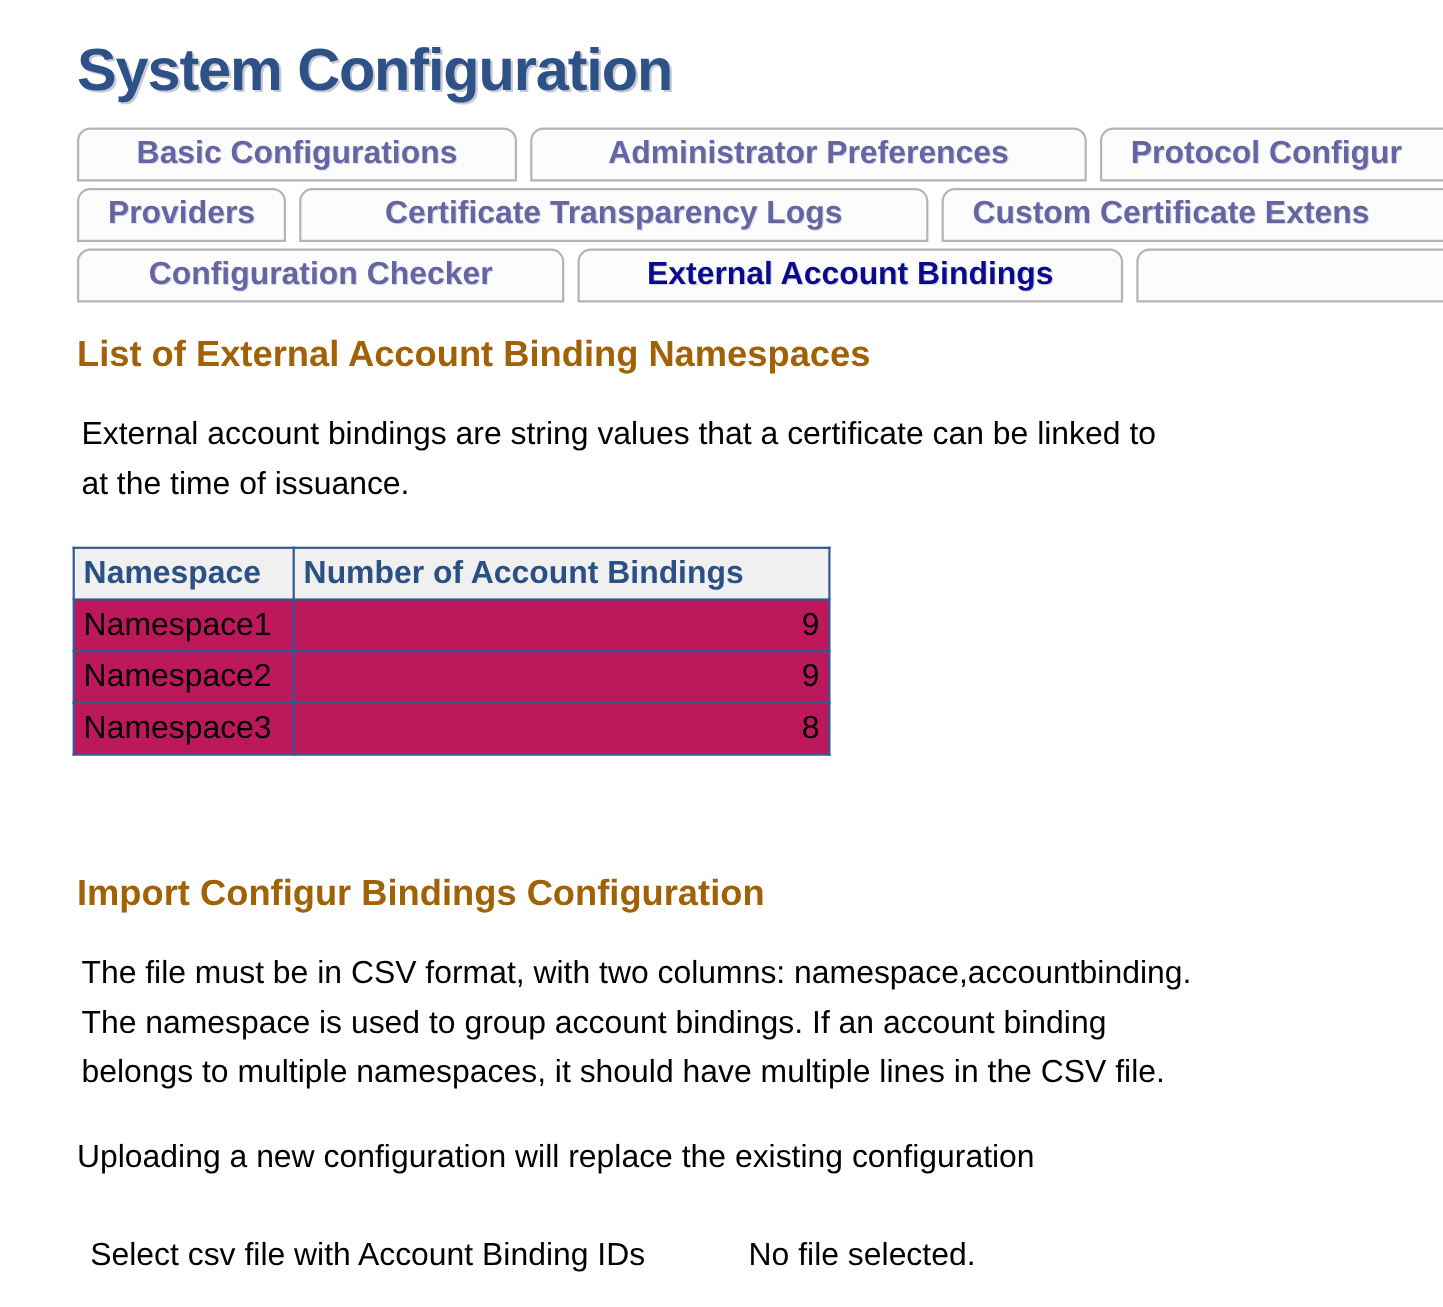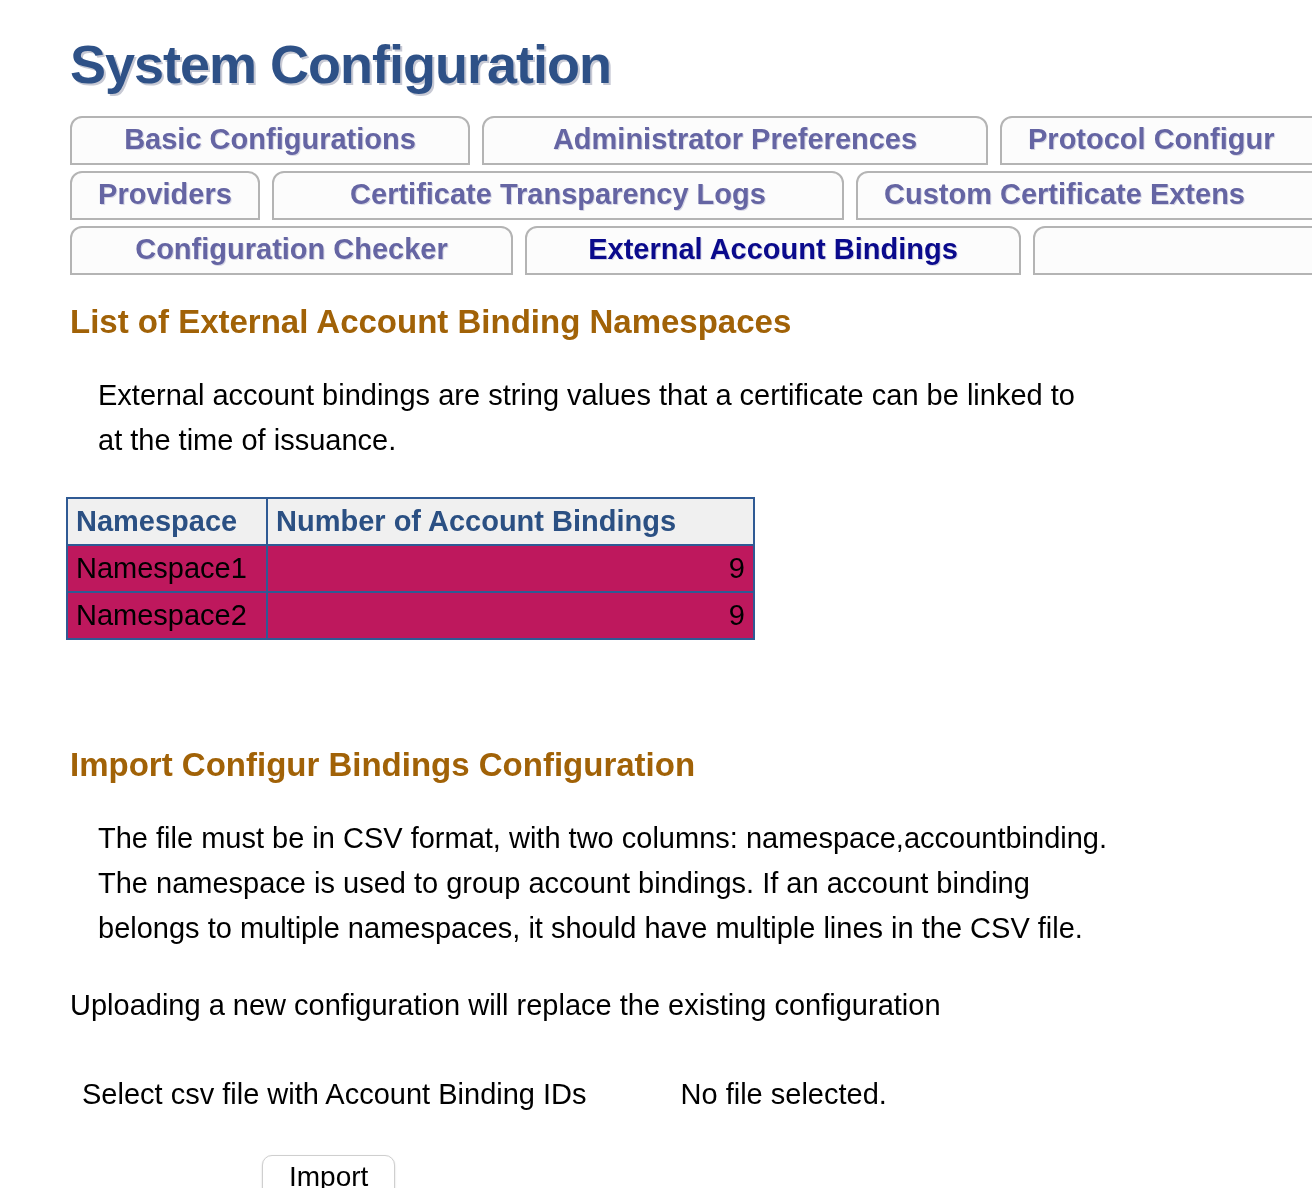--- a/index.html
+++ b/index.html
@@ -46,21 +46,21 @@
   .section-heading {
     font-size: 33px;
     font-weight: bold;
     color: #a16207;
   }
   .heading-list { margin-top: 20px; }
   .heading-import { margin-top: 102px; }
 
   
   .para { margin-top: 24px; font-size: 29px; line-height: 37px; }
-  .para div { white-space: nowrap; margin-left: 24px; }
+  .para div { white-space: nowrap; }
   .note { margin-top: 28px; font-size: 29px; line-height: 37px; }
 
   
   table.ns-table {
     margin-top: 30px;
     border-collapse: collapse;
     table-layout: fixed;
     width: 687px;
   }
   .ns-table th, .ns-table td {
@@ -149,20 +149,24 @@
     </thead>
     <tbody>
       <tr>
         <td>Namespace1</td>
         <td class="num">9</td>
       </tr>
       <tr>
         <td>Namespace2</td>
         <td class="num">9</td>
       </tr>
+      <tr>
+        <td>Namespace3</td>
+        <td class="num">8</td>
+      </tr>
     </tbody>
   </table>
 
   <h2 class="section-heading heading-import">Import Configur Bindings Configuration</h2>
 
   <div class="para">
     <div>The file must be in CSV format, with two columns: namespace,accountbinding.</div>
     <div>The namespace is used to group account bindings. If an account binding</div>
     <div>belongs to multiple namespaces, it should have multiple lines in the CSV file.</div>
   </div>

